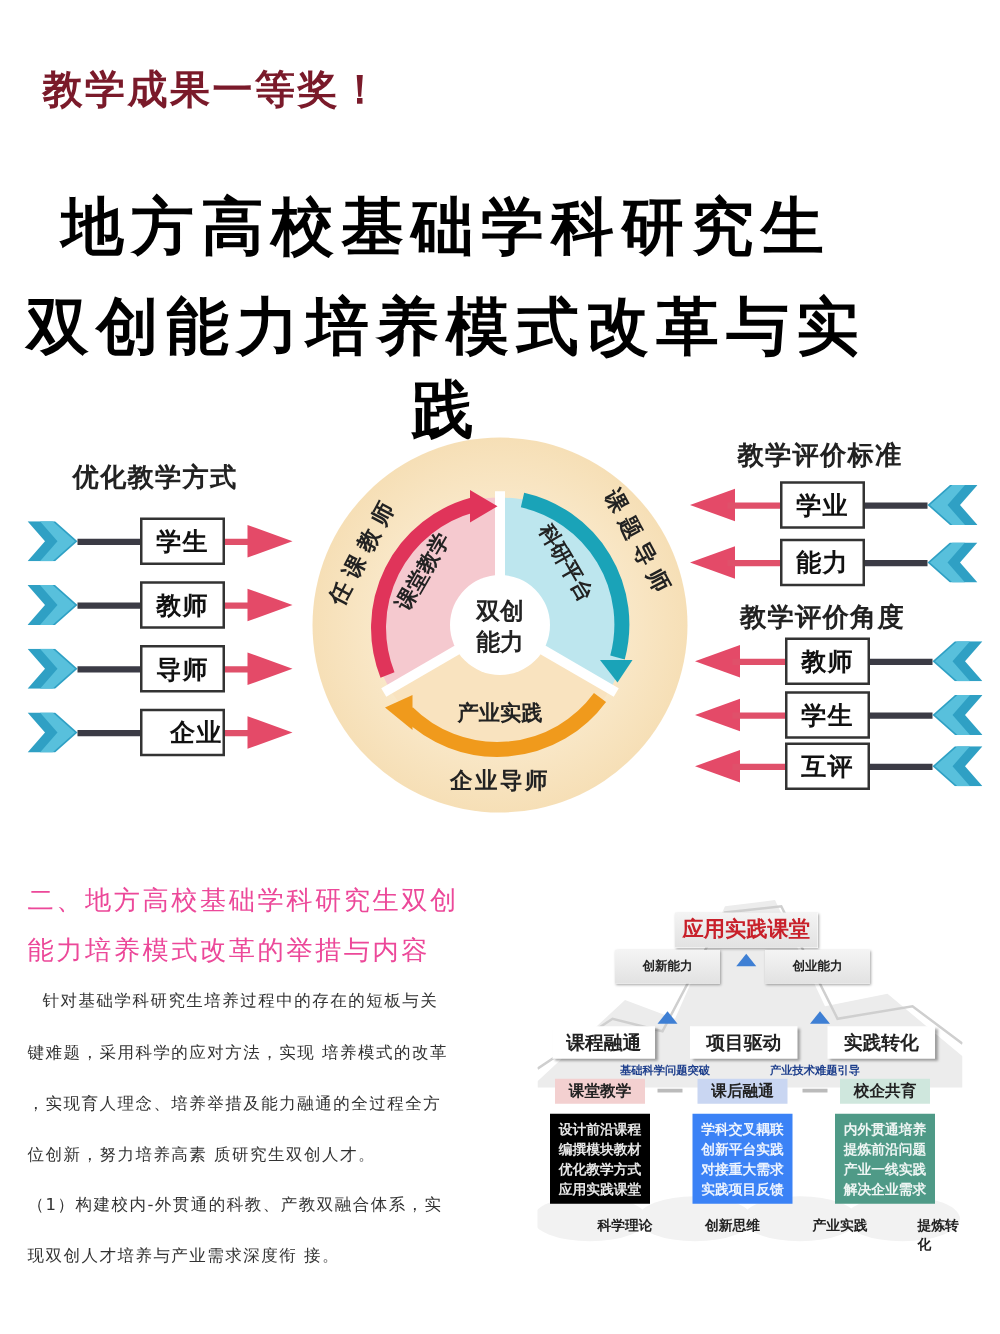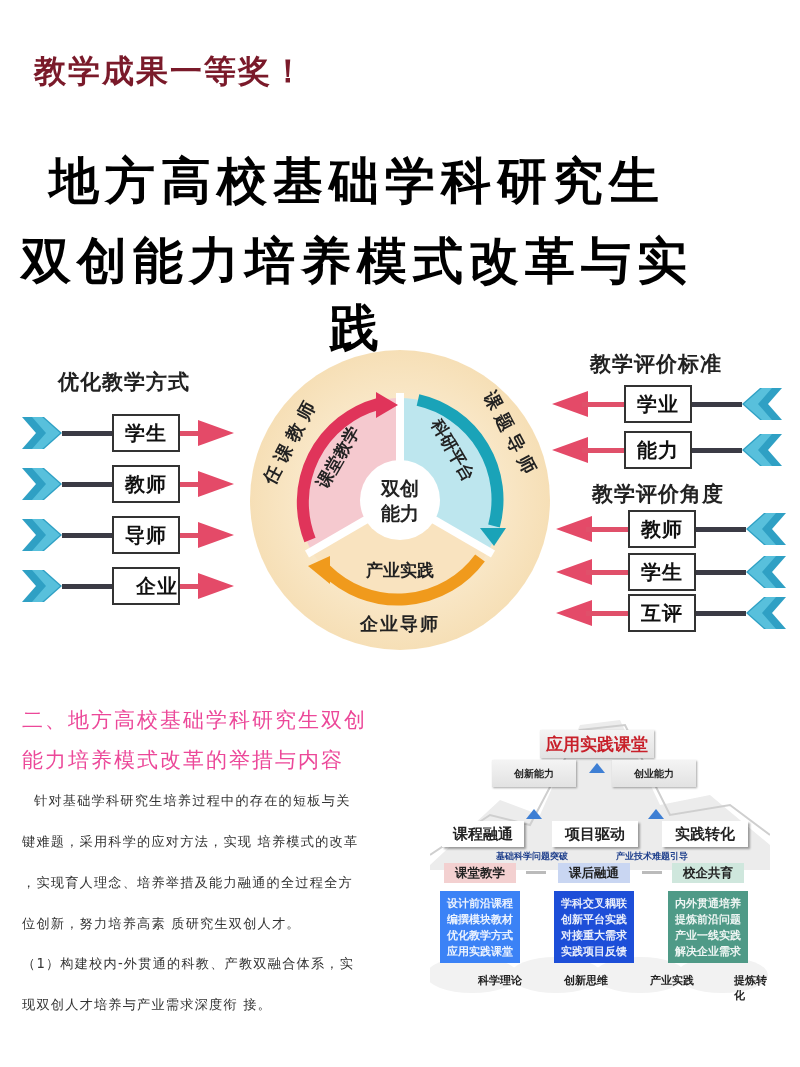--- a/index.html
+++ b/index.html
@@ -229,27 +229,27 @@
   <div class="tbox path" style="left:232px; width:86px;">实践转化</div>
   <div class="sub" style="left:66px;">基础科学问题突破</div>
   <div class="sub" style="left:186px;">产业技术难题引导</div>
 
   <div class="stage" style="left:14px; background:#f3d0d0;">课堂教学</div>
   <div class="garrow" style="left:96px;"></div>
   <div class="stage" style="left:128px; background:#c9d6f2;">课后融通</div>
   <div class="garrow" style="left:212px;"></div>
   <div class="stage" style="left:242px; background:#cfe7dd;">校企共育</div>
 
-  <div class="content" style="left:10px; background:#3b82f6;">
+  <div class="content" style="left:10px; background:#000000;">
     <div>设计前沿课程</div>
       <div>编撰模块教材</div>
       <div>优化教学方式</div>
       <div>应用实践课堂</div>
   </div>
-  <div class="content" style="left:124px; background:#1d4ed8;">
+  <div class="content" style="left:124px; background:#3b82f6;">
     <div>学科交叉耦联</div>
       <div>创新平台实践</div>
       <div>对接重大需求</div>
       <div>实践项目反馈</div>
   </div>
   <div class="content" style="left:238px; background:#4f9a87;">
     <div>内外贯通培养</div>
       <div>提炼前沿问题</div>
       <div>产业一线实践</div>
       <div>解决企业需求</div>

